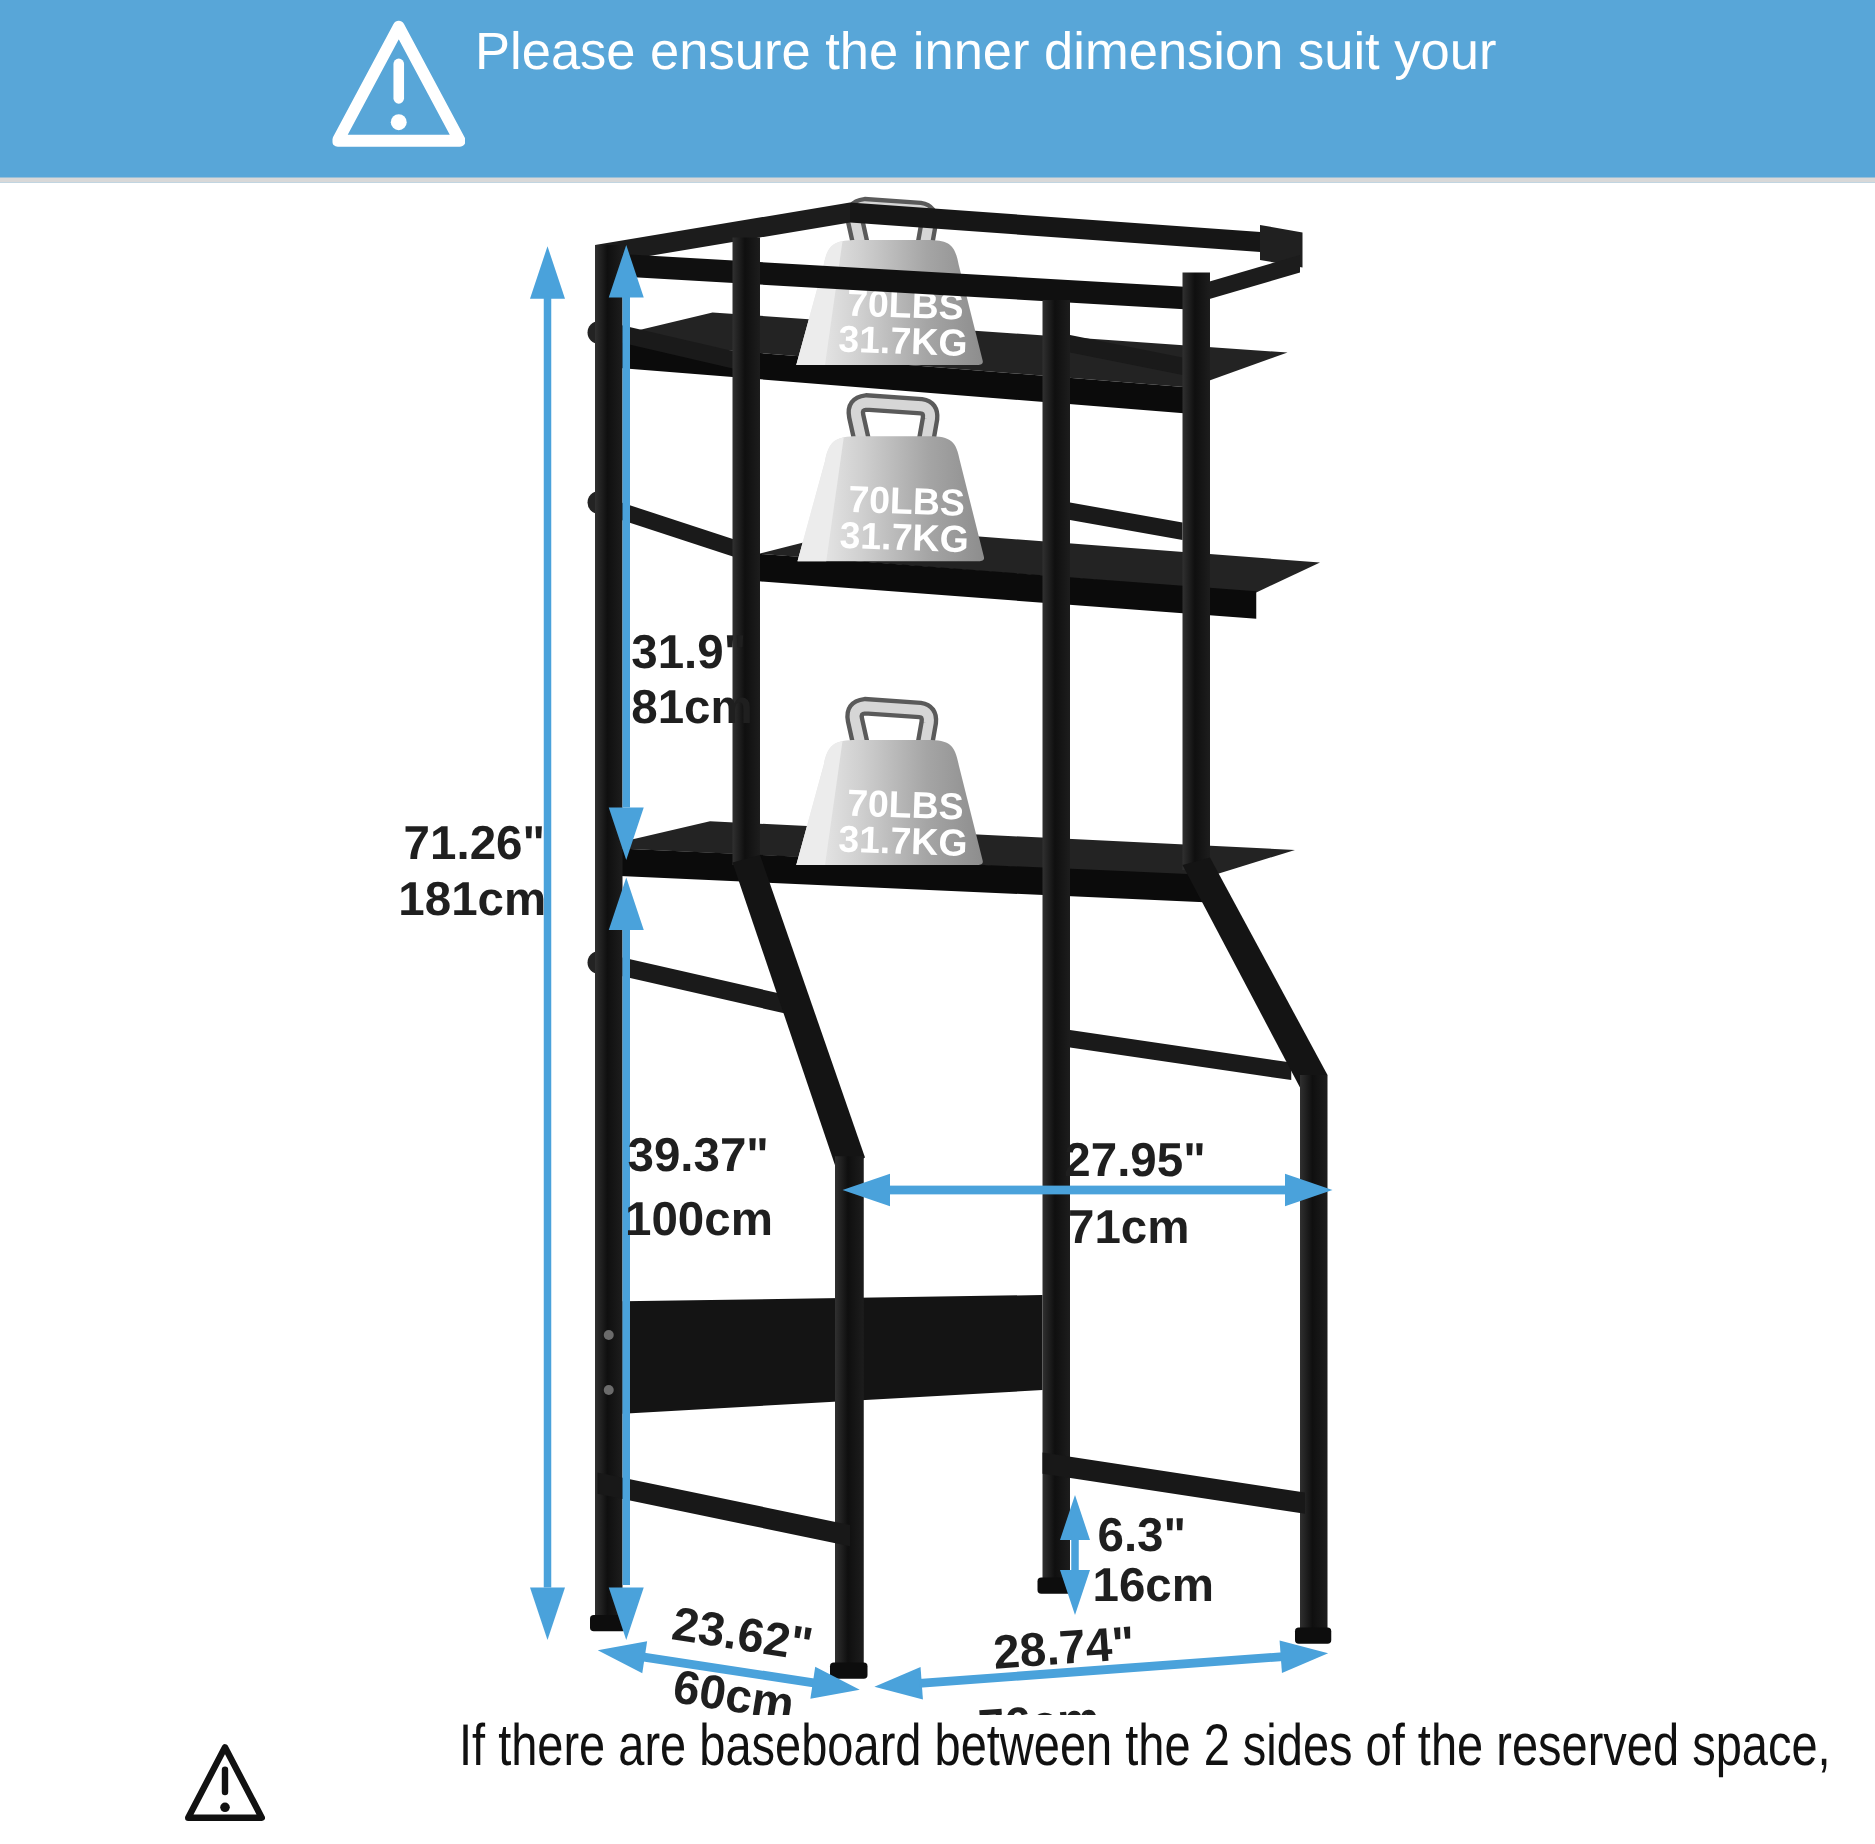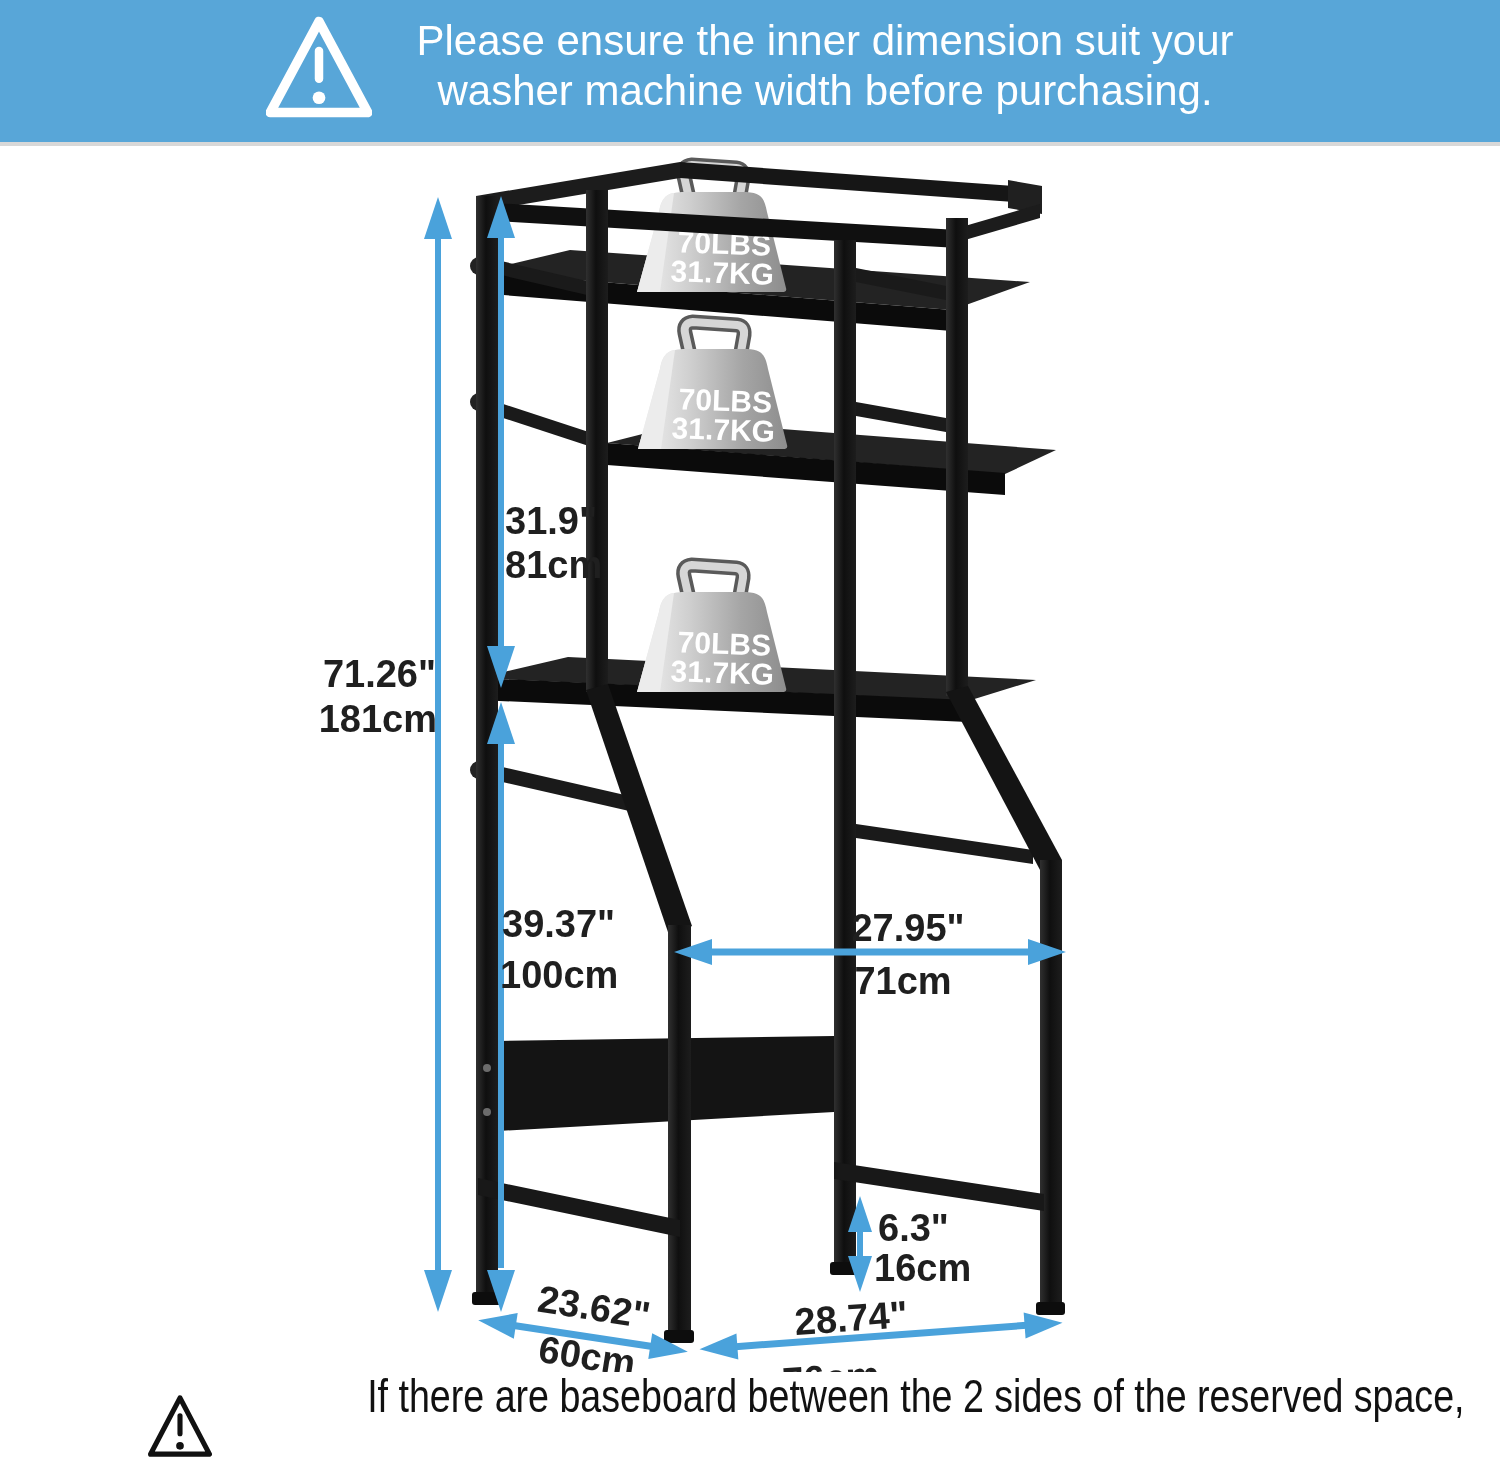--- a/index.html
+++ b/index.html
@@ -3,21 +3,21 @@
 <meta charset="utf-8">
 <style>
   html,body{margin:0;padding:0;}
   body{width:1500px;height:1475px;position:relative;background:#ffffff;overflow:hidden;
        font-family:"Liberation Sans", sans-serif;}
 
   
   .banner{position:absolute;left:0;top:0;width:1500px;height:142px;background:#58a6d8;
           border-bottom:4px solid #d8d8d8;}
   .banner-tri{position:absolute;left:266px;top:13px;width:106px;height:108px;}
-  .banner-text{position:absolute;left:380px;top:16px;width:890px;text-align:center;
+  .banner-text{position:absolute;left:380px;top:16px;width:890px;text-align:left;
                color:#ffffff;font-size:42px;line-height:50px;font-weight:400;white-space:nowrap;}
 
   
   .footnote{position:absolute;left:0;top:1372px;width:1500px;height:103px;background:#ffffff;}
   .foot-tri{position:absolute;left:148px;top:8px;width:64px;height:92px;}
   .foot-text{position:absolute;left:230px;top:0px;width:1250px;text-align:right;
              color:#111111;font-size:47px;line-height:47px;font-weight:400;white-space:nowrap;}
   .foot-text .cond{display:inline-block;transform:scaleX(0.80);transform-origin:center;}
 
   
@@ -28,21 +28,20 @@
 <body>
 
 <div class="banner">
   <svg class="banner-tri" viewBox="0 0 100 100">
     <path d="M50,7 L96,93 L4,93 Z" fill="none" stroke="#ffffff" stroke-width="9" stroke-linejoin="round"></path>
     <rect x="46" y="31" width="8" height="34" rx="4" fill="#ffffff"></rect>
     <circle cx="50" cy="79" r="6" fill="#ffffff"></circle>
   </svg>
   <div class="banner-text">
     <div>Please ensure the inner dimension suit your</div>
-    <div>washer machine width before purchasing.</div>
   </div>
 </div>
 
 <svg style="position:absolute;left:0;top:0;" width="1500" height="1475" viewBox="0 0 1500 1475">
   <defs>
     <linearGradient id="postGrad" x1="0" y1="0" x2="1" y2="0">
       <stop offset="0" stop-color="#303030"></stop>
         <stop offset="0.45" stop-color="#0f0f0f"></stop>
         <stop offset="1" stop-color="#1d1d1d"></stop>
     </linearGradient>

